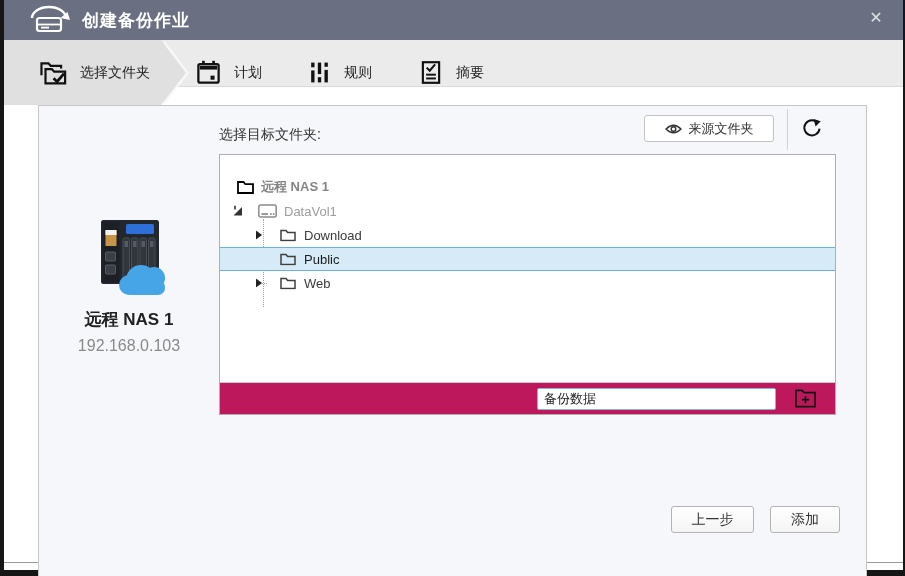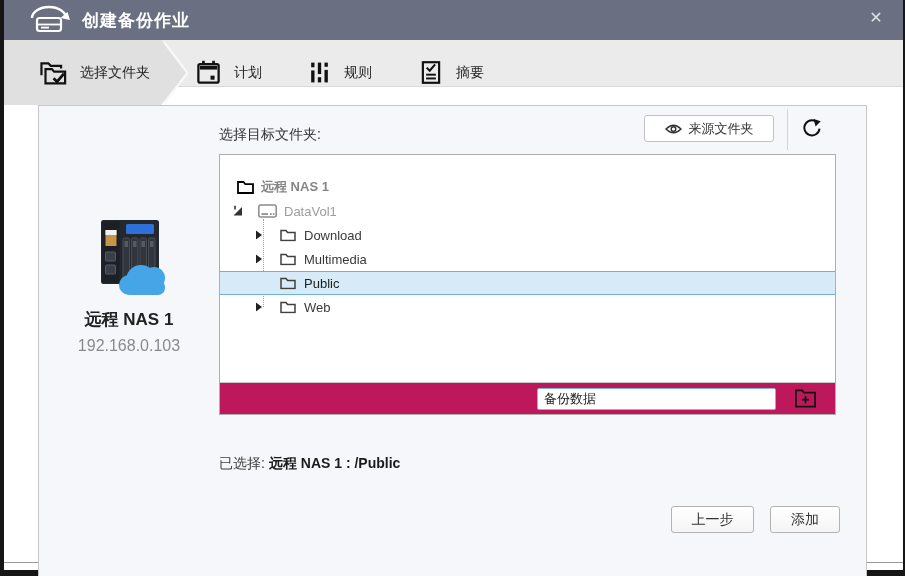--- a/index.html
+++ b/index.html
@@ -217,29 +217,20 @@
         <div class="trow row-f">
           <svg class="exp" width="6" height="9" viewBox="0 0 6 9">
               <polygon points="0,0 6,4.5 0,9" fill="#222"></polygon>
             </svg>
           <svg class="ic" width="16" height="13" viewBox="0 0 16 13">
             <path d="M1 2 h5 l1.6 2 H15 V12 H1 Z" fill="none" stroke="#3f3f3f" stroke-width="1.5"></path>
           </svg>
           <span class="lbl">Download</span>
         </div>
 
-        <div class="trow row-f">
-          <svg class="exp" width="6" height="9" viewBox="0 0 6 9">
-              <polygon points="0,0 6,4.5 0,9" fill="#222"></polygon>
-            </svg>
-          <svg class="ic" width="16" height="13" viewBox="0 0 16 13">
-            <path d="M1 2 h5 l1.6 2 H15 V12 H1 Z" fill="none" stroke="#3f3f3f" stroke-width="1.5"></path>
-          </svg>
-          <span class="lbl">Multimedia</span>
-        </div>
 
         <div class="trow row-f selected">
           <svg class="ic" width="16" height="13" viewBox="0 0 16 13">
             <path d="M1 2 h5 l1.6 2 H15 V12 H1 Z" fill="none" stroke="#3f3f3f" stroke-width="1.5"></path>
           </svg>
           <span class="lbl">Public</span>
         </div>
 
         <div class="trow row-f">
           <svg class="exp" width="6" height="9" viewBox="0 0 6 9">
@@ -255,20 +246,17 @@
       <div class="tree-toolbar">
         <input class="newfolder-input" autofocus="" value="备份数据" style="">
         <svg class="newfolder-btn" viewBox="0 0 24 24">
           <path d="M2 6 V3.5 h6.5 l2 2.3 H22 V20.5 H2 Z" fill="none" stroke="#111" stroke-width="1.8"></path>
           <line x1="12" y1="9.5" x2="12" y2="17" stroke="#111" stroke-width="1.8"></line>
           <line x1="8.2" y1="13.2" x2="15.8" y2="13.2" stroke="#111" stroke-width="1.8"></line>
         </svg>
       </div>
     </div>
 
-    <div class="selected-line">
-      <span>已选择:</span><b>远程 NAS 1 : /Public</b>
-    </div>
 
     <div class="action-btn btn-back">上一步</div>
     <div class="action-btn btn-add">添加</div>
   </div>
 </div>
 
 </body></html>

